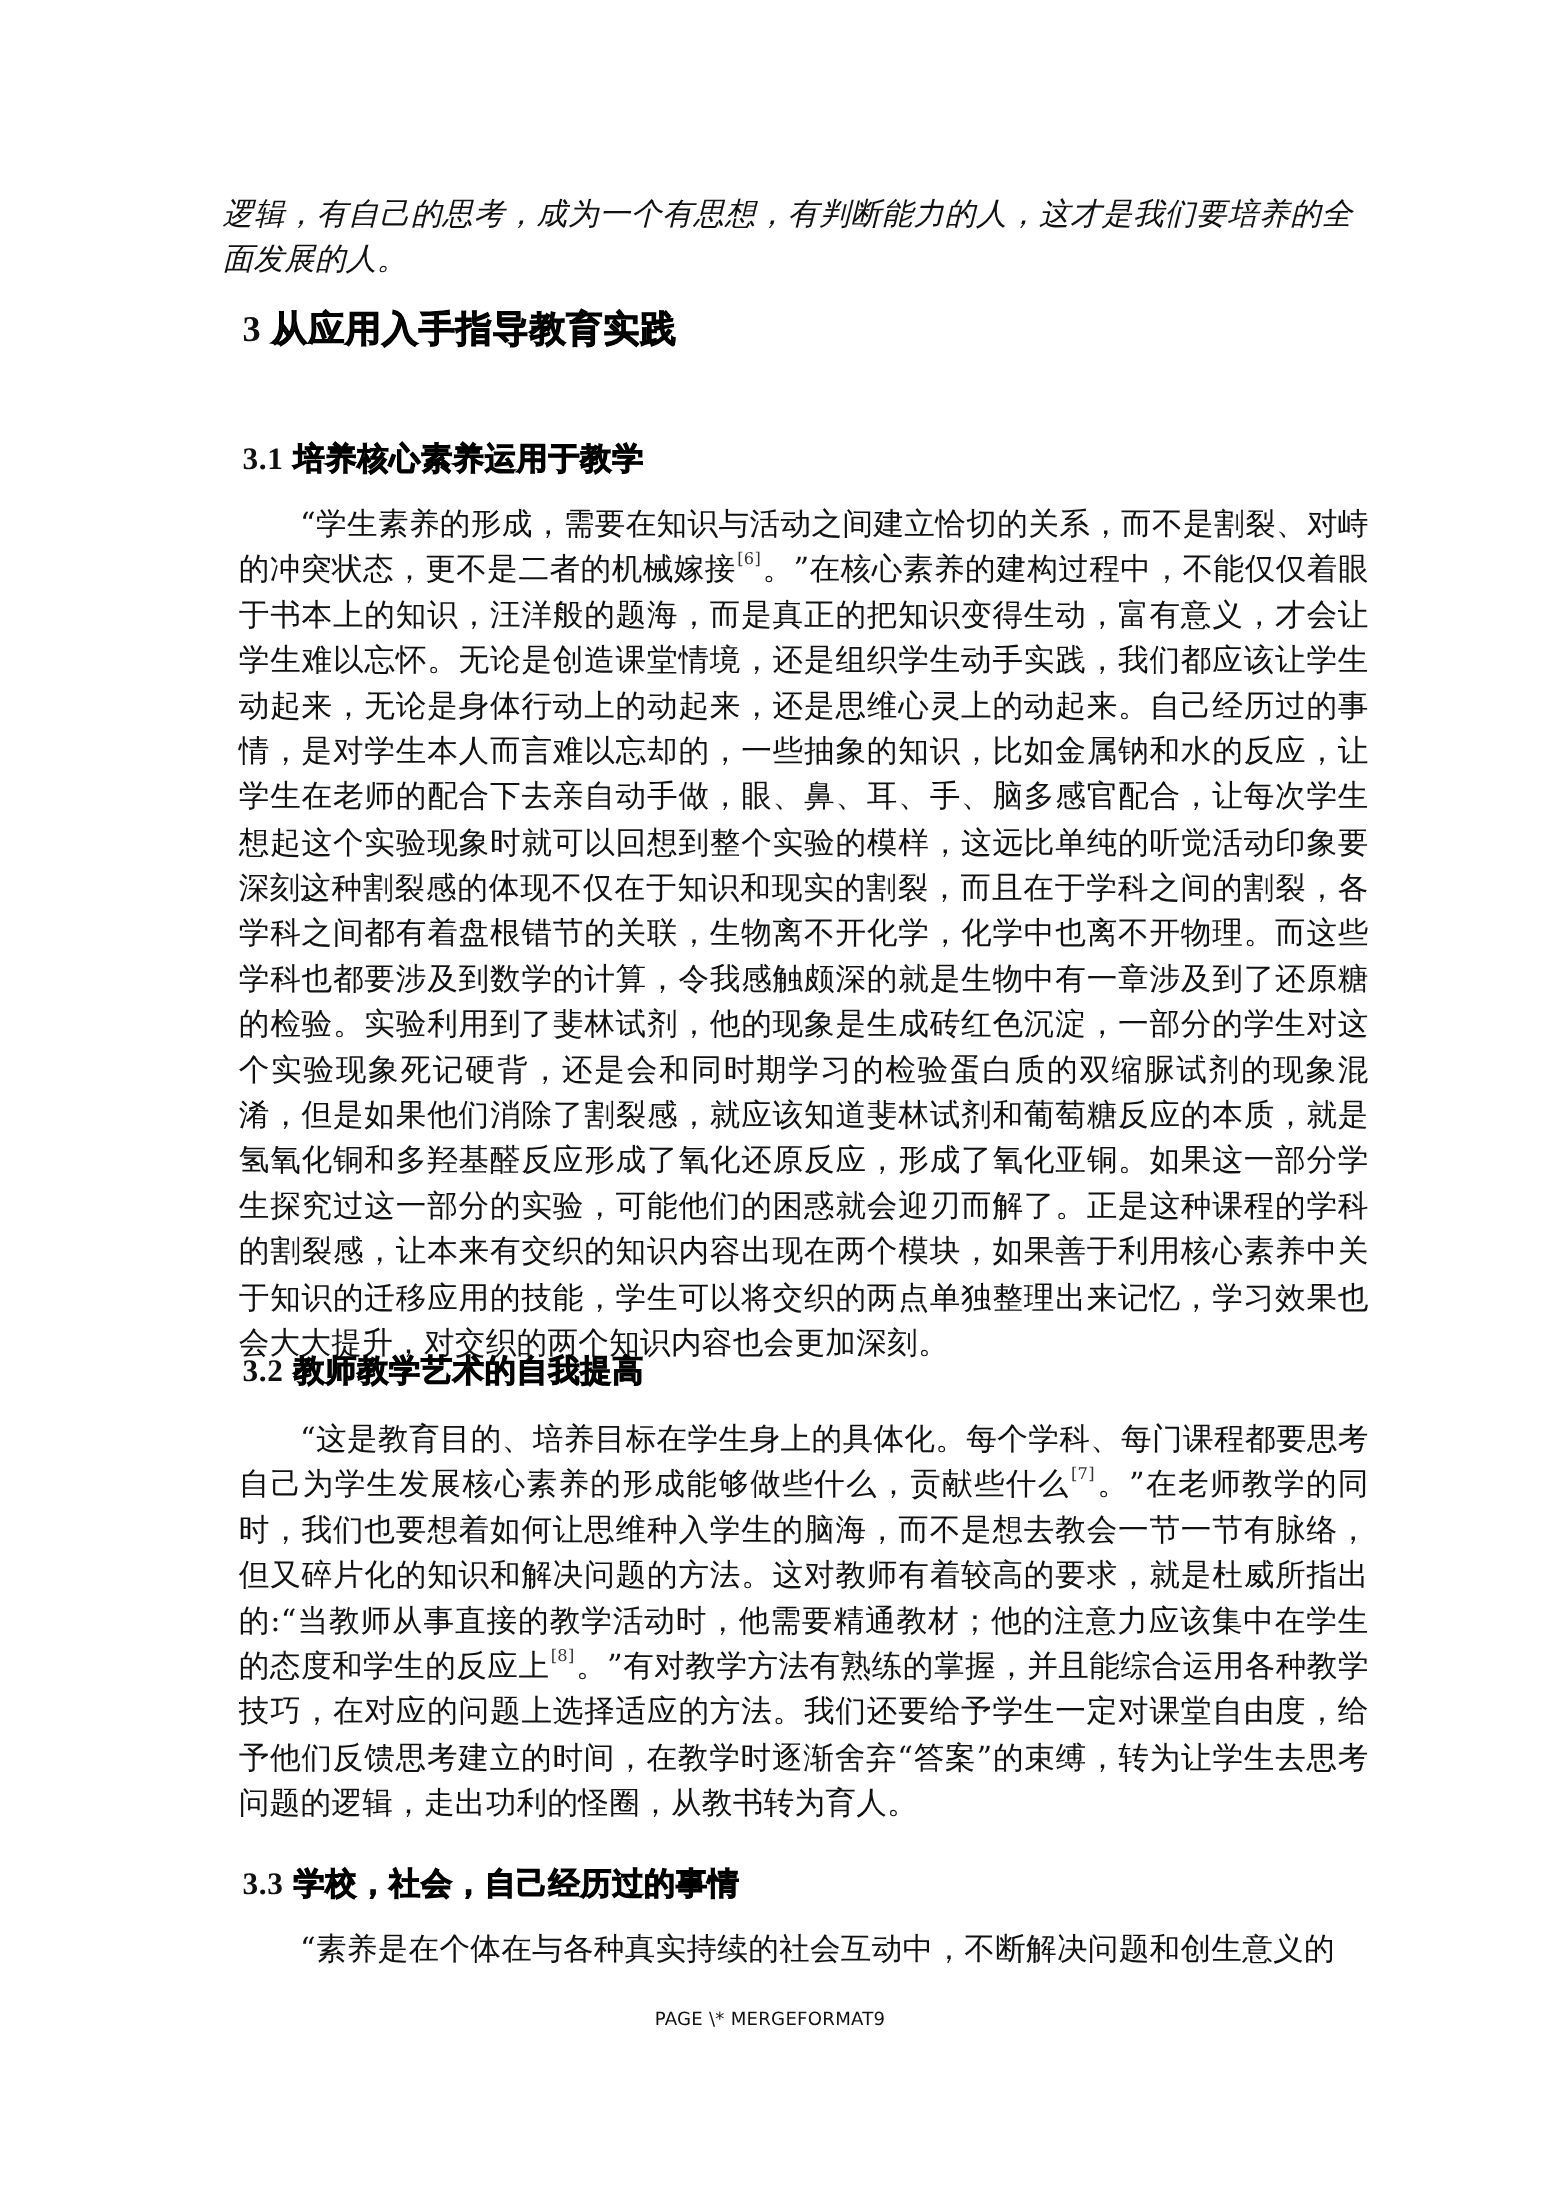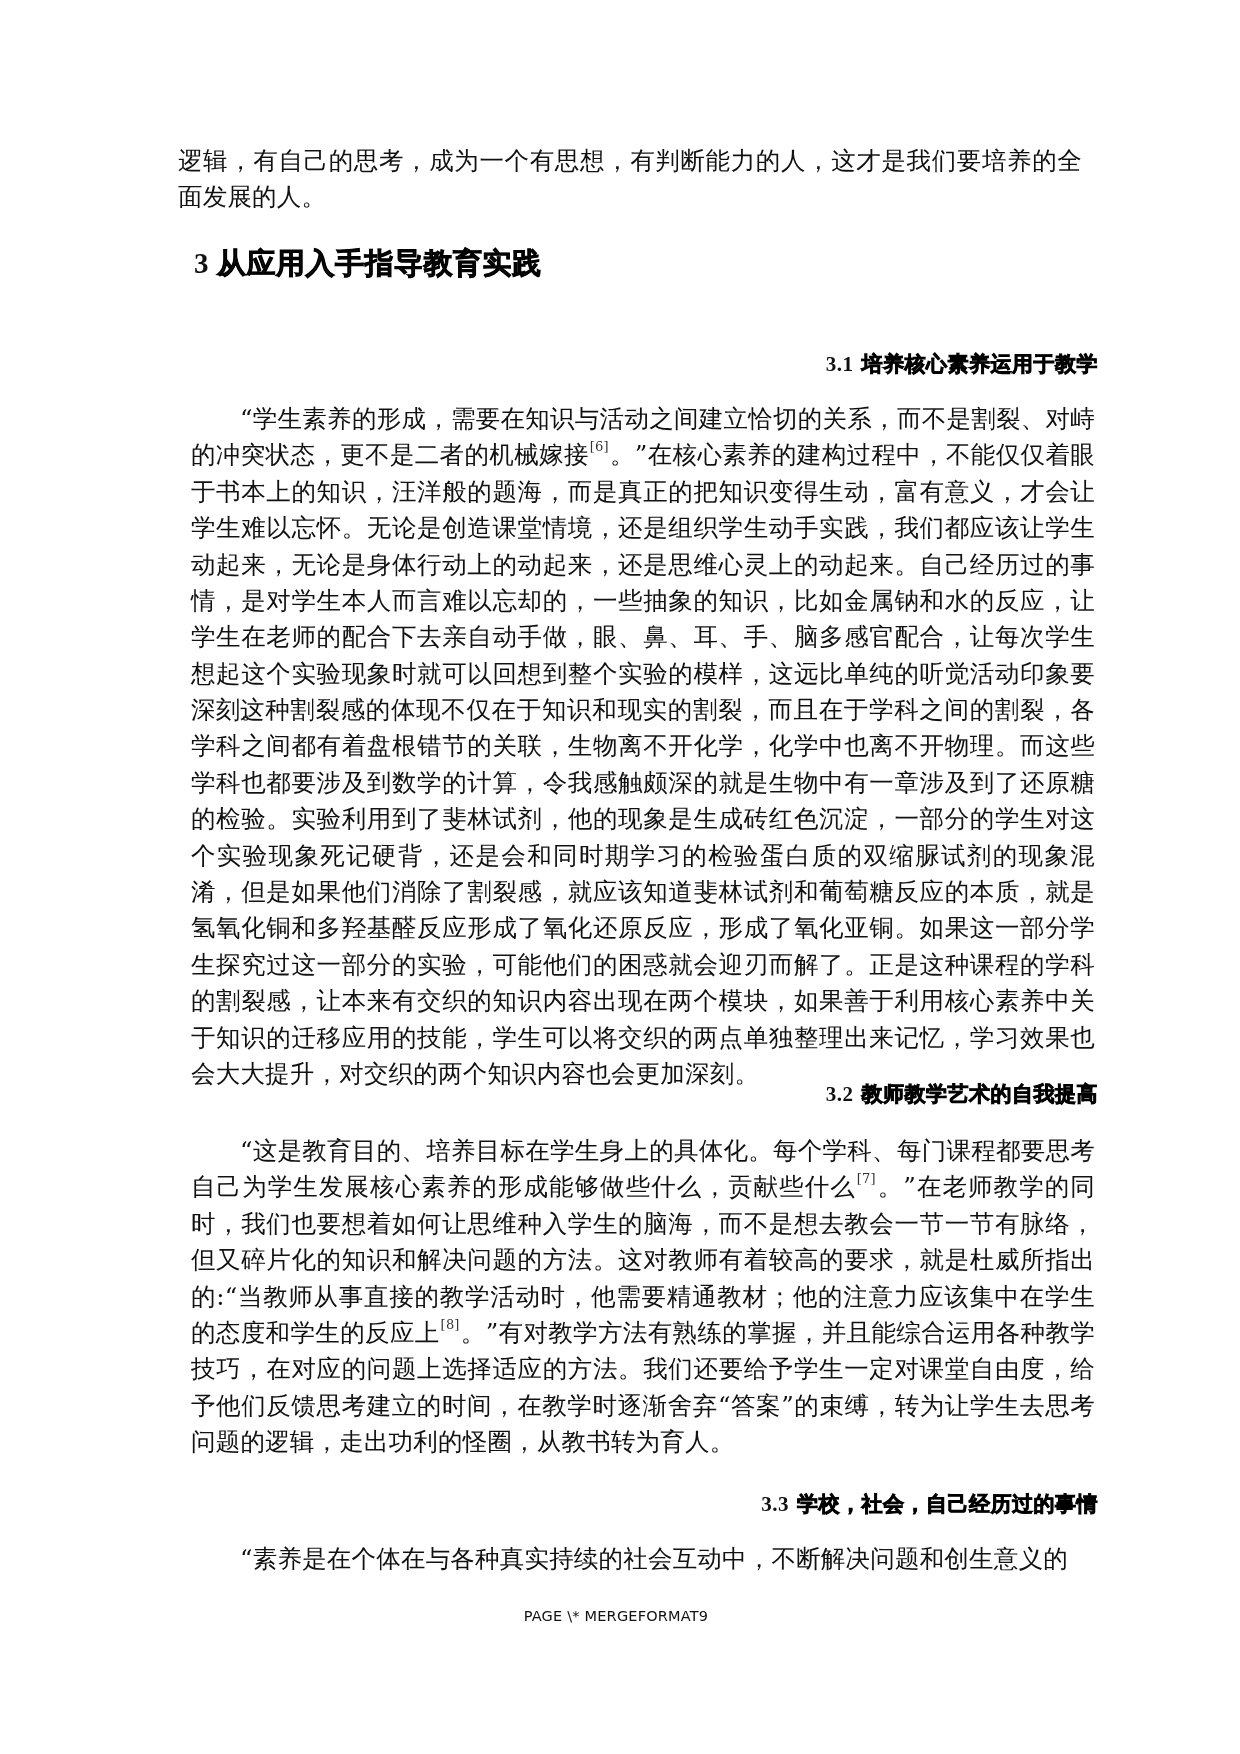--- a/index.html
+++ b/index.html
@@ -5,34 +5,34 @@
   html, body { margin: 0; padding: 0; background: #ffffff; }
   body { width: 1240px; height: 1754px; position: relative; overflow: hidden;
          font-family: "DejaVu Serif", "Liberation Serif", serif; color: #111; }
   .page { position: absolute; left: 178px; top: 0; width: 904px; }
   .para { font-size: 24.5px; line-height: 36.4px; text-align: justify;
           text-justify: inter-character; margin: 0; letter-spacing: 0.2px; }
   .para.indent { text-indent: 49px; margin-left: 13px; }
   .h1, .h2 { margin: 16px; font-weight: bold; color: #222;
              -webkit-text-stroke: 0.8px #000; letter-spacing: 0.5px; }
   .h1 { font-size: 29px; }
-  .h2 { font-size: 21px; text-align: right; }
+  .h2 { font-size: 25px; }
   .h1 .num, .h2 .num { font-family: "Liberation Serif", serif; font-weight: bold;
                         -webkit-text-stroke: 0; color: #111; margin-right: 8px; }
   sup.ref { font-size: 13px; vertical-align: 12px; line-height: 0; margin: 0 1px; color: #333; }
   .footer { position: absolute; top: 1608px; left: 0; width: 1232px; text-align: center;
             font-family: "DejaVu Sans", sans-serif; font-size: 14.5px; color: #111; letter-spacing: 0.2px; }
   .block { position: absolute; left: 0; width: 904px; }
 </style>
 </head>
 <body>
 
 <div class="page">
 
-  <p class="para block" style="top:143px;">逻辑，有自己的思考，成为一个有思想，有判断能力的人，这才是我们要培养的全面发展的人。</p>
+  <p class="para block" style="top:153px;font-style:italic;">逻辑，有自己的思考，成为一个有思想，有判断能力的人，这才是我们要培养的全面发展的人。</p>
 
   <h1 class="h1 block" style="top:228px;">
     <span class="num">3</span><span>从应用入手指导教育实践</span>
   </h1>
 
   <h2 class="h2 block" style="top:334px;">
     <span class="num">3.1</span><span>培养核心素养运用于教学</span>
   </h2>
 
   <p class="para indent block" style="top:401px;"><span>“学生素养的形成，需要在知识与活动之间建立恰切的关系，而不是割裂、对峙的冲突状态，更不是二者的机械嫁接</span><sup class="ref">[6]</sup><span>。”在核心素养的建构过程中，不能仅仅着眼于书本上的知识，汪洋般的题海，而是真正的把知识变得生动，富有意义，才会让学生难以忘怀。无论是创造课堂情境，还是组织学生动手实践，我们都应该让学生动起来，无论是身体行动上的动起来，还是思维心灵上的动起来。自己经历过的事情，是对学生本人而言难以忘却的，一些抽象的知识，比如金属钠和水的反应，让学生在老师的配合下去亲自动手做，眼、鼻、耳、手、脑多感官配合，让每次学生想起这个实验现象时就可以回想到整个实验的模样，这远比单纯的听觉活动印象要深刻。</span></p>

